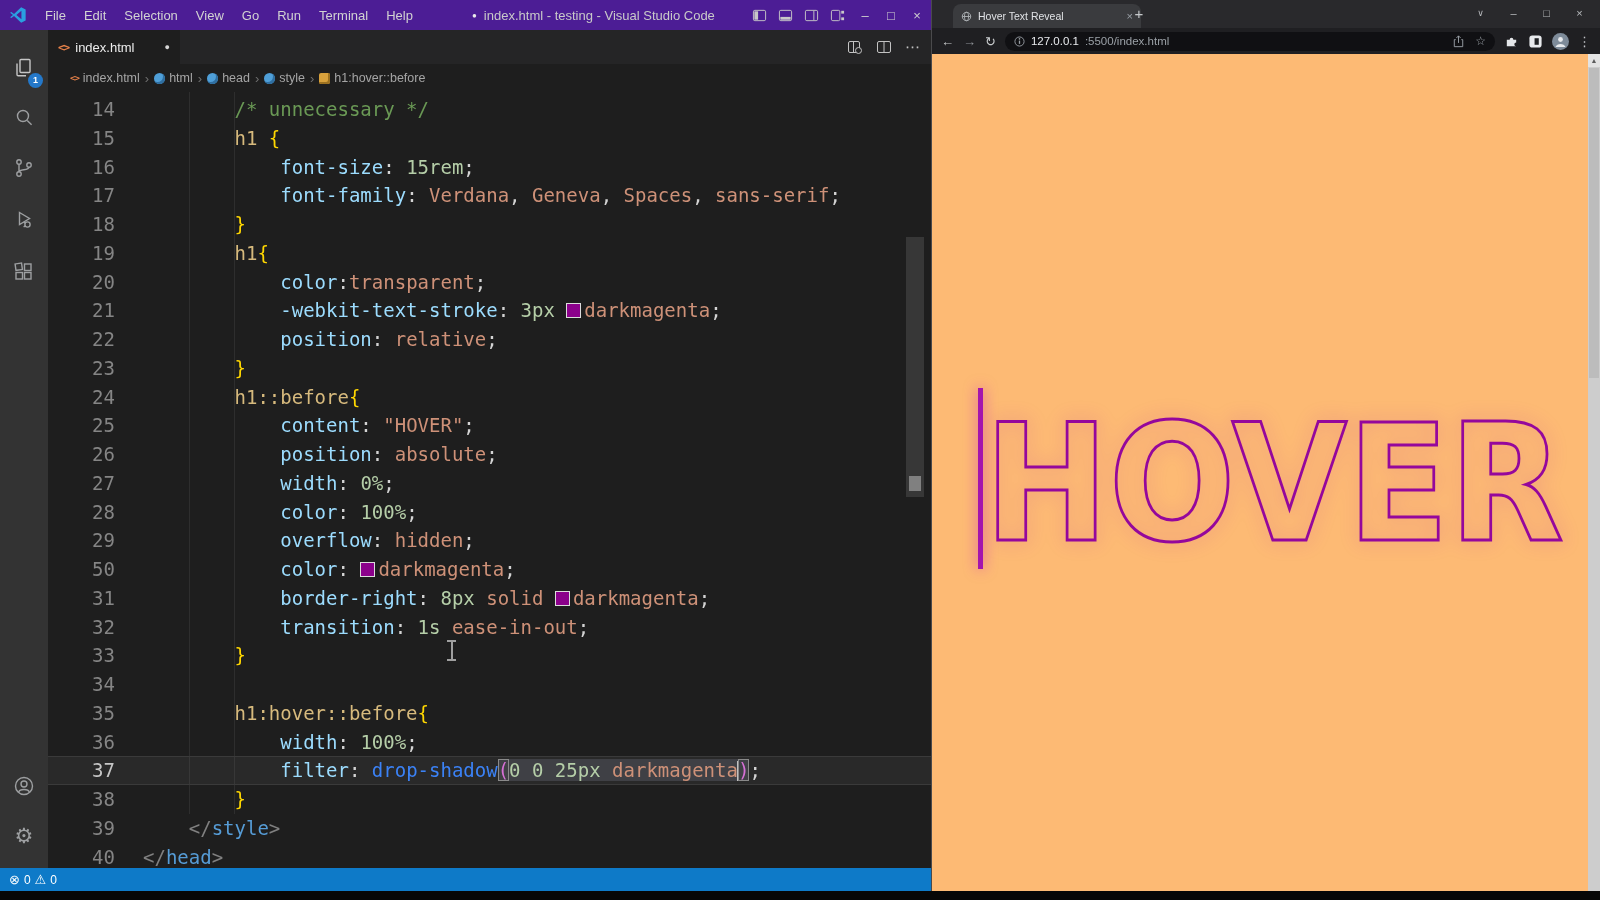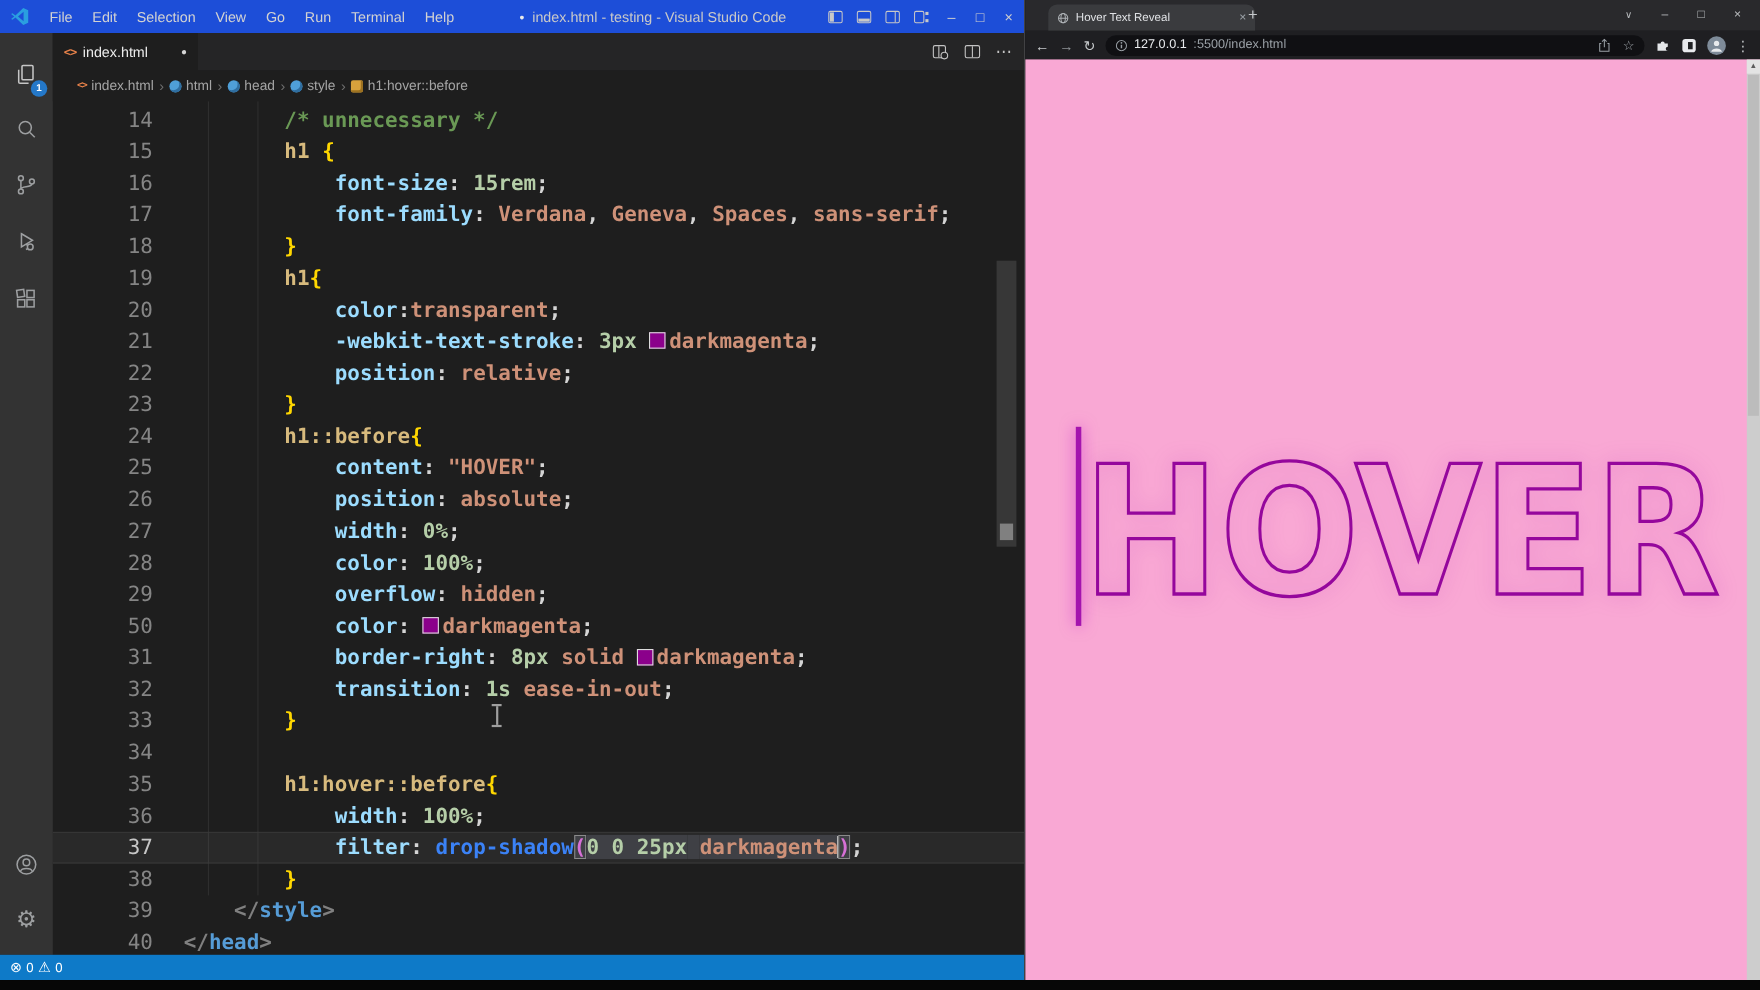--- a/index.html
+++ b/index.html
@@ -1,20 +1,20 @@
 <!DOCTYPE html>
 <html><head>
 <meta charset="utf-8">
 <style>
   html,body{margin:0;padding:0;background:#050505;}
   .screen{position:relative;width:1600px;height:900px;overflow:hidden;background:#050505;
           font-family:"Liberation Sans",sans-serif;}
   
   .vscode{position:absolute;left:0;top:0;width:931px;height:891px;background:#1e1e1e;overflow:hidden;}
-  .titlebar{position:absolute;left:0;top:0;right:0;height:30px;background:#1d4ed8;display:block;}
+  .titlebar{position:absolute;left:0;top:0;right:0;height:30px;background:#4c1d95;display:block;}
   .vsc-logo{position:absolute;left:9px;top:6px;width:18px;height:18px;}
   .menus{position:absolute;left:36px;top:0;height:30px;display:flex;align-items:center;}
   .menu-item{padding:0 9px;font-size:13px;color:#d2d2d2;cursor:default;}
   .tb-title{position:absolute;left:472px;top:0;height:30px;display:flex;align-items:center;gap:7px;
             color:#c9c9c9;font-size:13px;white-space:nowrap;}
   .tb-dot{font-size:8px;color:#eaeaea;}
   .layout-icons{position:absolute;left:752px;top:0;height:30px;display:flex;align-items:center;gap:11px;}
   .li-ic{width:15px;height:15px;}
   .win-controls{position:absolute;left:852px;top:0;height:30px;display:flex;align-items:center;}
   .wc{width:26px;text-align:center;color:#cfcfcf;font-size:13px;}
@@ -43,25 +43,25 @@
   .bc-ico{width:11px;height:11px;display:inline-block;}
   .bc-ico.file-code{width:auto;height:auto;color:#e8824a;font:bold 9px "DejaVu Sans Mono",monospace;letter-spacing:-1px;}
   .bc-ico.file-code::before{content:"<>";}
   .bc-ico.symbol{border-radius:50%;background:#4f9fd8;box-shadow:inset -2px -2px 0 #2f6ea0;}
   .bc-ico.rule{border-radius:2px;background:#d8a13c;box-shadow:inset -2px -2px 0 #9c7120;}
   
   .editor{position:absolute;left:0;top:92px;right:0;height:776px;overflow:hidden;}
   .guide{position:absolute;top:0;width:1px;height:722px;background:#3c3c3c;opacity:.55;}
   #code-lines{position:absolute;left:48px;top:3px;right:0;font-family:"DejaVu Sans Mono","Liberation Mono",monospace;
               font-size:19px;}
-  .line{display:flex;height:28.75px;line-height:28.75px;padding-left:24px;}
+  .line{display:flex;height:28.75px;line-height:28.75px;}
   .num{width:67px;text-align:right;margin-right:28px;color:#858585;flex:none;}
   .line.active{background:rgba(120,120,120,.12);box-shadow:inset 0 1px 0 #3a3a3a, inset 0 -1px 0 #3a3a3a;}
   .line.active .num{color:#c6c6c6;}
-  .txt{white-space:pre;font-weight:bold;}
+  .txt{white-space:pre;}
   .t-pn{color:#d4d4d4}.t-cm{color:#6a9955}.t-sel{color:#d7ba7d}.t-b1{color:#ffd700}
   .t-b2{color:#d670d6}.t-pr{color:#9cdcfe}.t-vl{color:#ce9178}.t-nm{color:#b5cea8}
   .t-fn{color:#3b82f6}.t-tg{color:#569cd6}.t-tp{color:#808080}
   .t-hl{background:#3f4045;}
   .t-box{box-shadow:inset 0 0 0 1px #8a8a8a;}
   .swatch{display:inline-block;width:13px;height:13px;background:#8b008b;border:1.5px solid #dcdcdc;
           margin-right:3px;vertical-align:-1px;}
   .caret{display:inline-block;width:2px;height:20px;background:#c0c0c0;vertical-align:-4px;margin:0 -1px;
          animation:blink 1s steps(1) infinite;}
   @keyframes blink{50%{opacity:0;}}
@@ -441,21 +441,21 @@
       </svg>
       <span class="avatar">
         <svg width="17" height="17" viewBox="0 0 17 17">
             <circle cx="8.5" cy="6.5" r="2.4" fill="#e8eaed"></circle>
             <path d="M3.5 14 c1.4-4 8.6-4 10 0" fill="#e8eaed"></path>
           </svg>
       </span>
       <span class="b-dots">⋮</span>
     </div>
 
-    <div class="bcontent" style="background: #f9a8d4;">
+    <div class="bcontent" style="background: #fdba74;">
       <div class="hover-bar" style="background: rgb(164, 20, 174);"></div>
       <svg class="hover-svg" width="668" height="837">
         <text x="52" y="486" textLength="580" lengthAdjust="spacingAndGlyphs" stroke="#95079c">HOVER</text>
       </svg>
       <div class="page-scrollbar">
         <div class="ps-btn">▲</div>
         <div class="ps-thumb"></div>
       </div>
     </div>
   </div>

